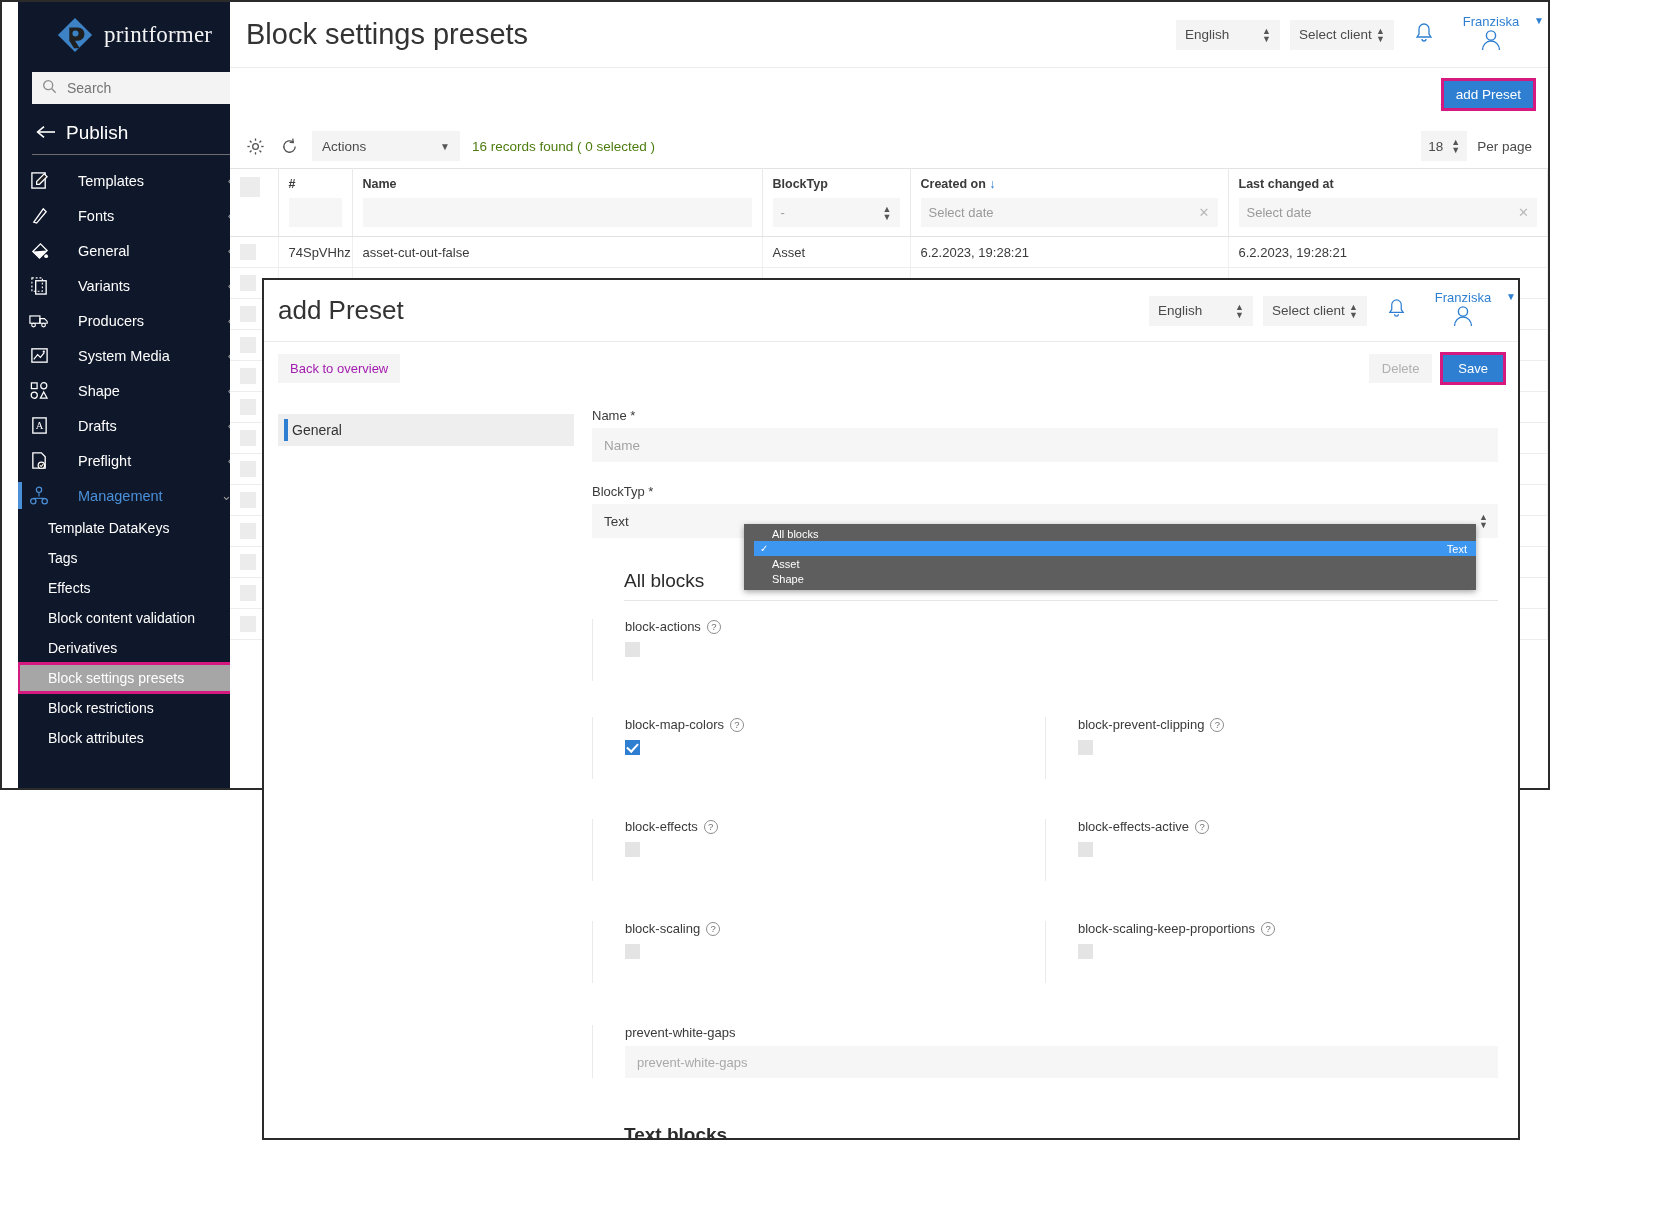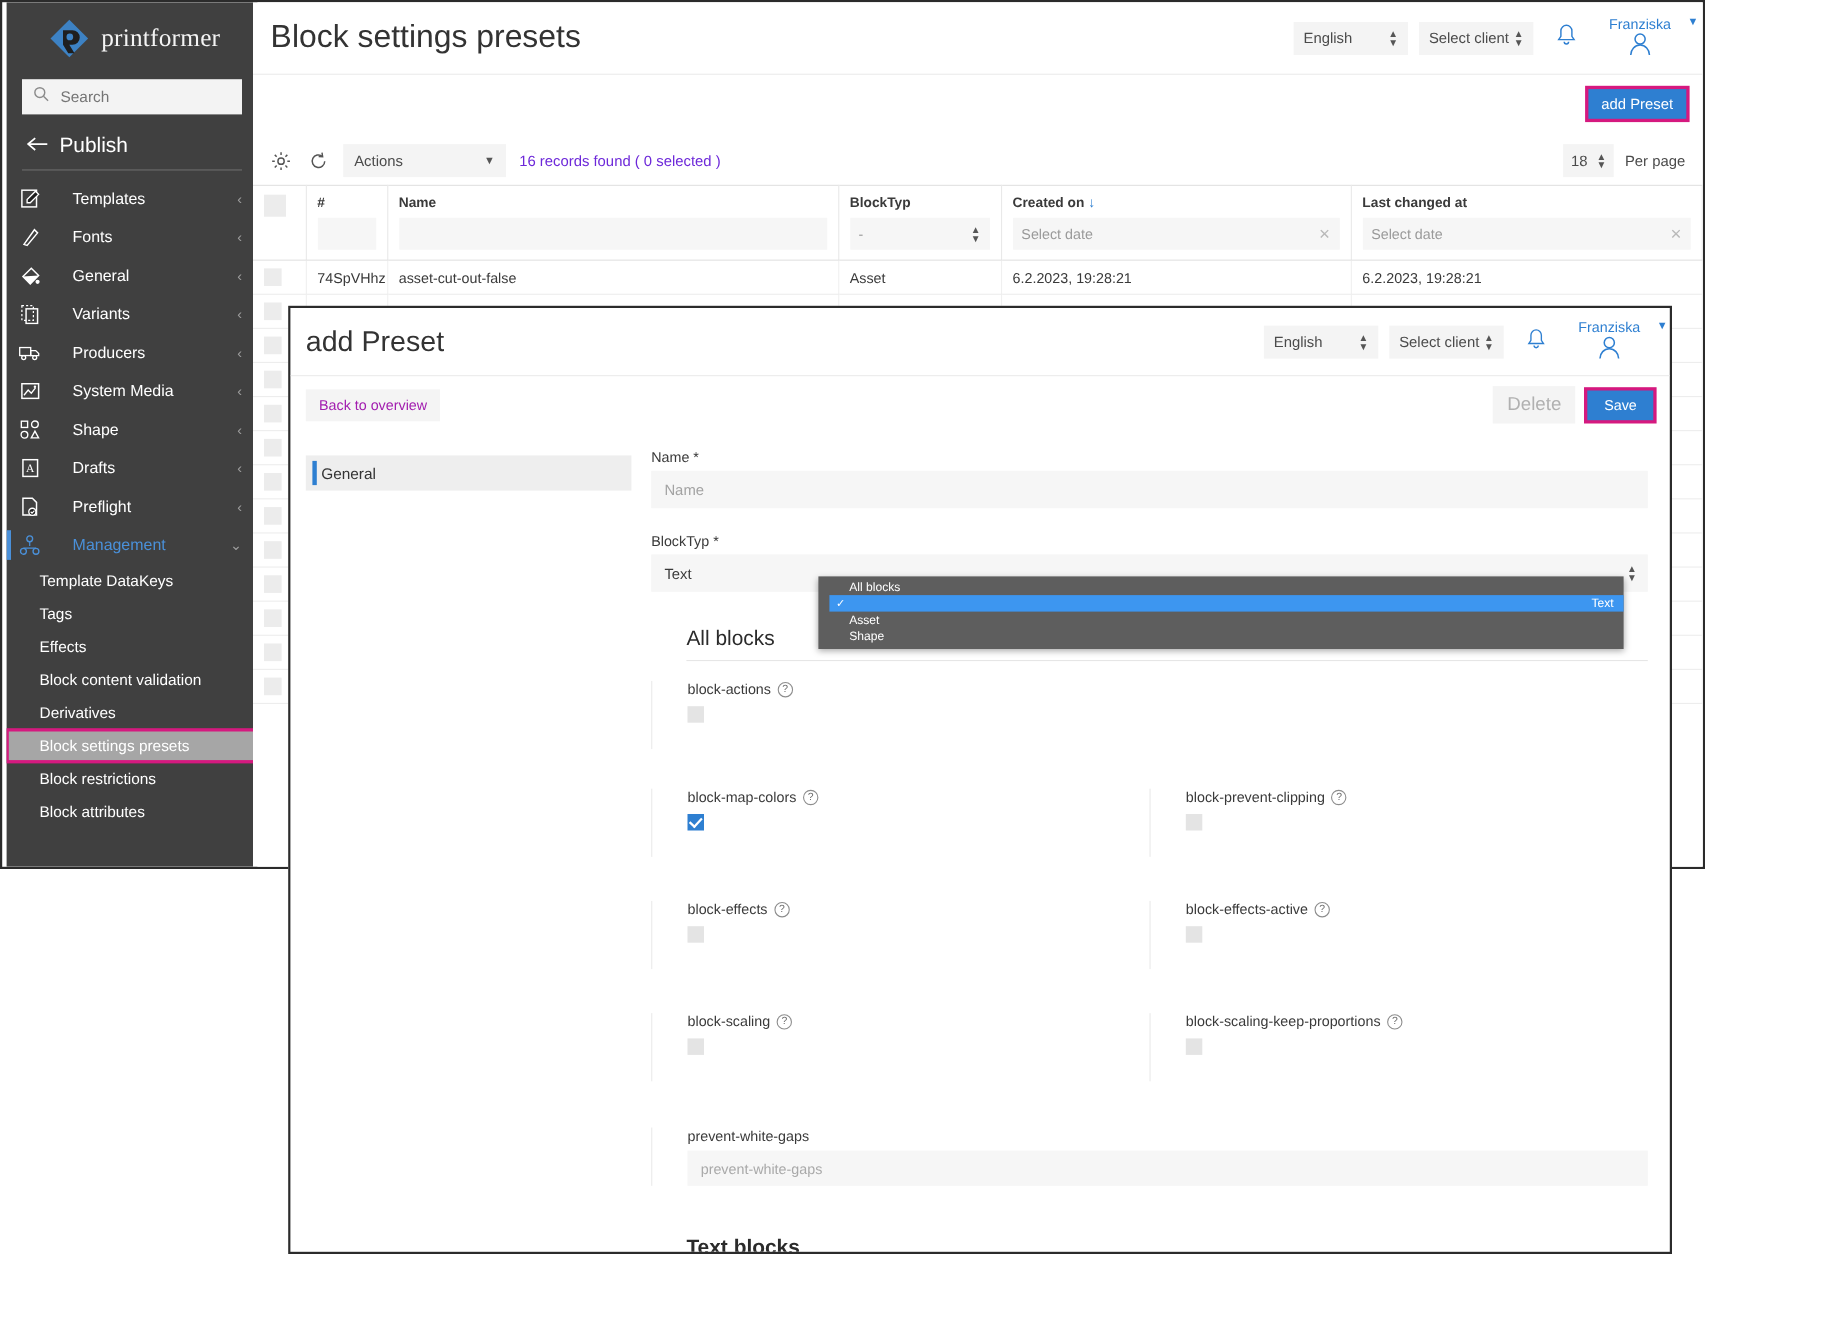--- a/index.html
+++ b/index.html
@@ -23,24 +23,24 @@
     width: 1550px;
     height: 790px;
     border: 2px solid #2b2b2b;
     background: #ffffff;
     overflow: hidden;
   }
 
   
   .sidebar {
     position: absolute;
-    left: 4px; top: 0;
+    left: 16px; top: 0;
     width: 228px;
     height: 100%;
-    background: #404040;
+    background: #0f172a;
     color: #ffffff;
     overflow: hidden;
   }
   .brand {
     display: flex;
     align-items: center;
     gap: 10px;
     padding: 14px 0 10px 38px;
   }
   .brand-logo { width: 38px; height: 38px; flex: 0 0 auto; }
@@ -152,21 +152,21 @@
     padding: 0 16px 0 14px;
     height: 44px;
     gap: 12px;
   }
   .ic-btn { width: 22px; height: 22px; display:flex; align-items:center; justify-content:center; cursor: pointer; }
   .actions-sel {
     background: #f4f4f4; width: 148px; height: 30px;
     display: flex; align-items: center; justify-content: space-between;
     padding: 0 10px; font-size: 13.5px; color: #4b4b4b;
   }
-  .records { font-size: 13.5px; color: #6d28d9; }
+  .records { font-size: 13.5px; color: #4d7c0f; }
   .perpage-wrap { margin-left: auto; display: flex; align-items: center; gap: 10px; }
   .perpage-sel {
     background: #f4f4f4; width: 46px; height: 30px;
     display: flex; align-items: center; justify-content: space-between;
     padding: 0 7px; font-size: 13.5px; color: #4b4b4b;
   }
   .perpage-label { font-size: 13.5px; color: #4b4b4b; }
 
   
   .tbl { width: 100%; border-collapse: collapse; table-layout: fixed; }
@@ -220,21 +220,21 @@
     height: 52px; display: flex; align-items: center;
     padding: 0 14px;
   }
   .btn-ghost {
     background: #f4f4f4; color: #a21caf;
     font-size: 13px; padding: 7px 12px; border: 0; cursor: pointer;
   }
   .m-right { margin-left: auto; display: flex; align-items: center; gap: 10px; }
   .btn-delete {
     background: #f4f4f4; color: #b0b0b0;
-    font-size: 17px; padding: 7px 13px; border: 0; cursor: pointer;
+    font-size: 13px; padding: 7px 13px; border: 0; cursor: pointer;
   }
   .btn-save {
     background: #2e7fd1; color: #fff;
     font-size: 13px; padding: 7px 16px; border: 0; cursor: pointer;
     outline: 3px solid #d5197f; outline-offset: -1px;
   }
 
   .m-body { display: flex; padding: 14px 14px 0 14px; gap: 18px; }
   .tabs-col { width: 296px; flex: 0 0 auto; padding-top: 6px; }
   .tab-item {

